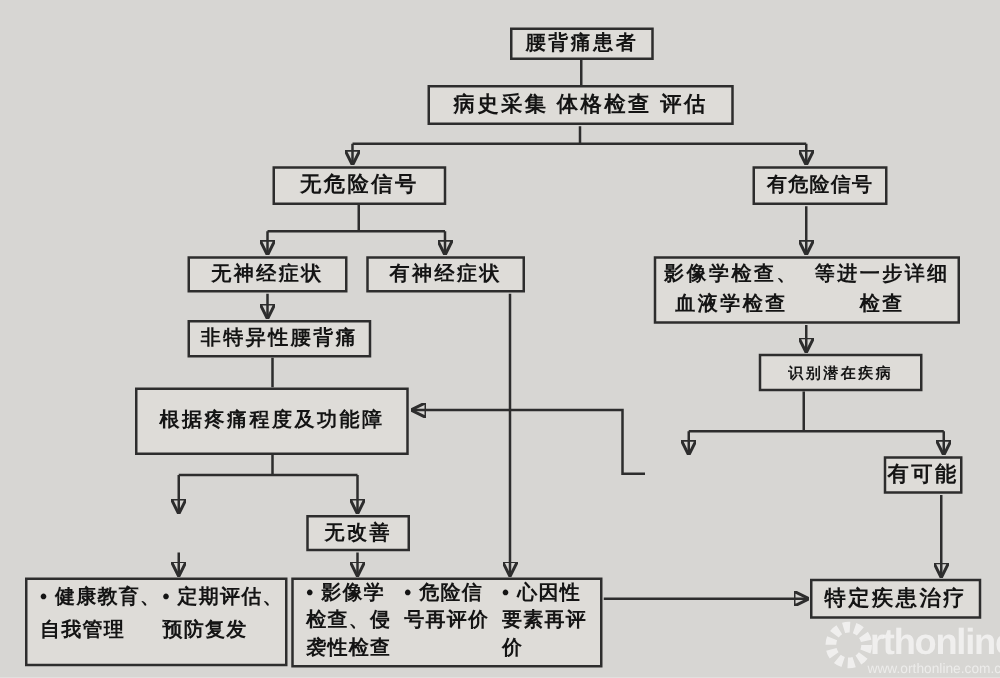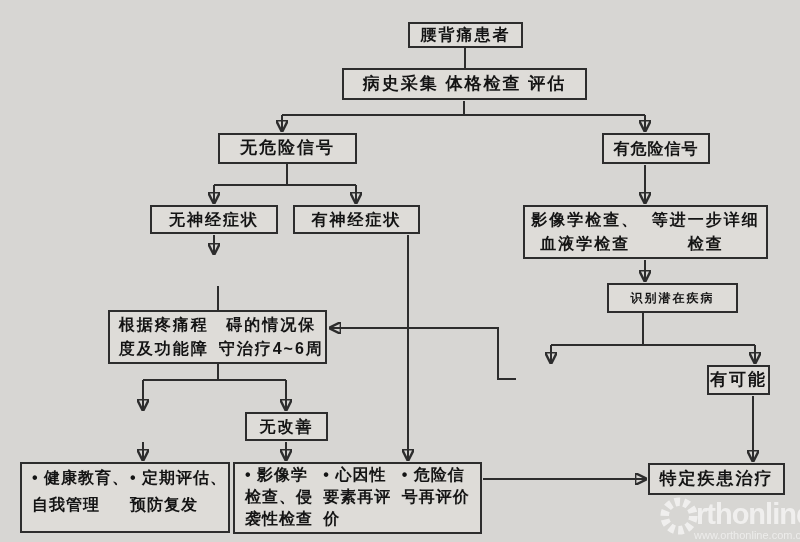--- a/index.html
+++ b/index.html
@@ -127,40 +127,42 @@
   </div>
 
   <div class="node n-no-neuro">
     <span class="ln">无神经症状</span>
   </div>
 
   <div class="node n-neuro">
     <span class="ln">有神经症状</span>
   </div>
 
+  <div class="node n-nonspecific">
+    <span class="ln">非特异性腰背痛</span>
+  </div>
 
   <div class="node n-conservative multiline">
     <span class="ln">根据疼痛程度及功能障</span>
-    <span class="ln">碍的情况保守治疗4~6周</span>
   </div>
 
 
   <div class="node n-not-improved">
     <span class="ln">无改善</span>
   </div>
 
   <div class="node n-education multiline bullets">
     <span class="ln">• 健康教育、自我管理</span>
     <span class="ln">• 定期评估、预防复发</span>
   </div>
 
   <div class="node n-reexam multiline bullets">
     <span class="ln">• 影像学检查、侵袭性检查</span>
+    <span class="ln">• 危险信号再评价</span>
     <span class="ln">• 心因性要素再评价</span>
-    <span class="ln">• 危险信号再评价</span>
   </div>
 
   <div class="node n-detailed-exam multiline">
     <span class="ln">影像学检查、血液学检查</span>
     <span class="ln">等进一步详细检查</span>
   </div>
 
   <div class="node n-identify">
     <span class="ln">识别潜在疾病</span>
   </div>

